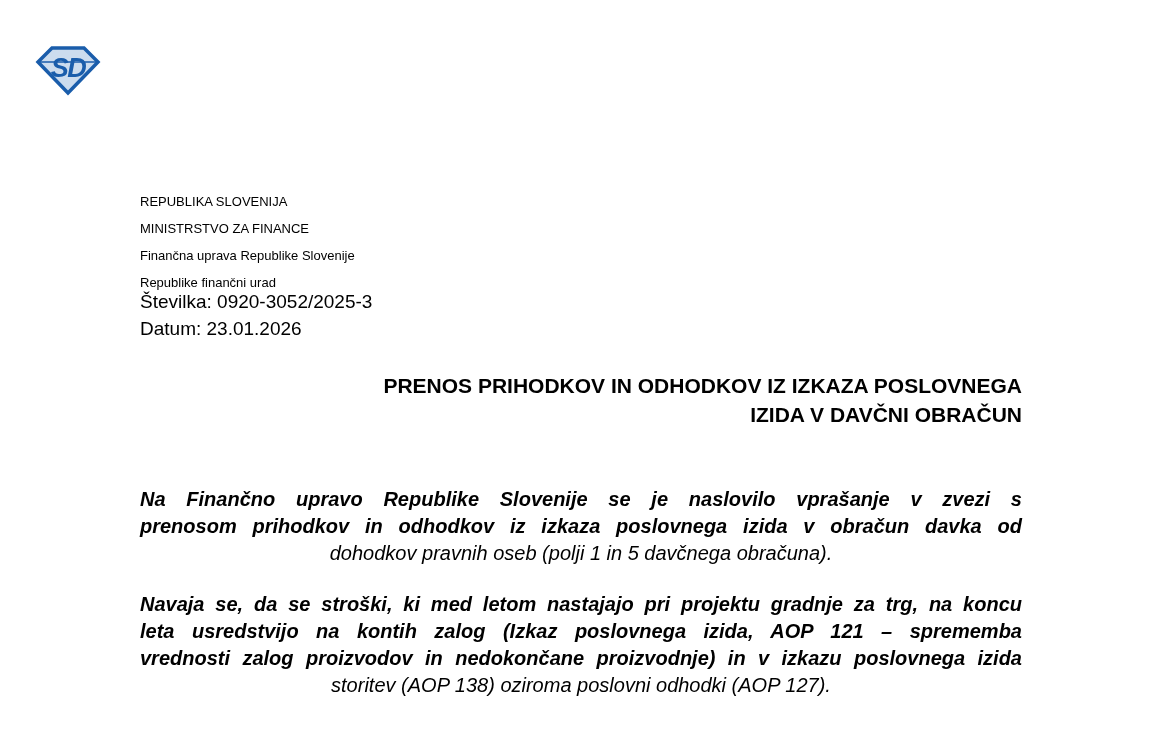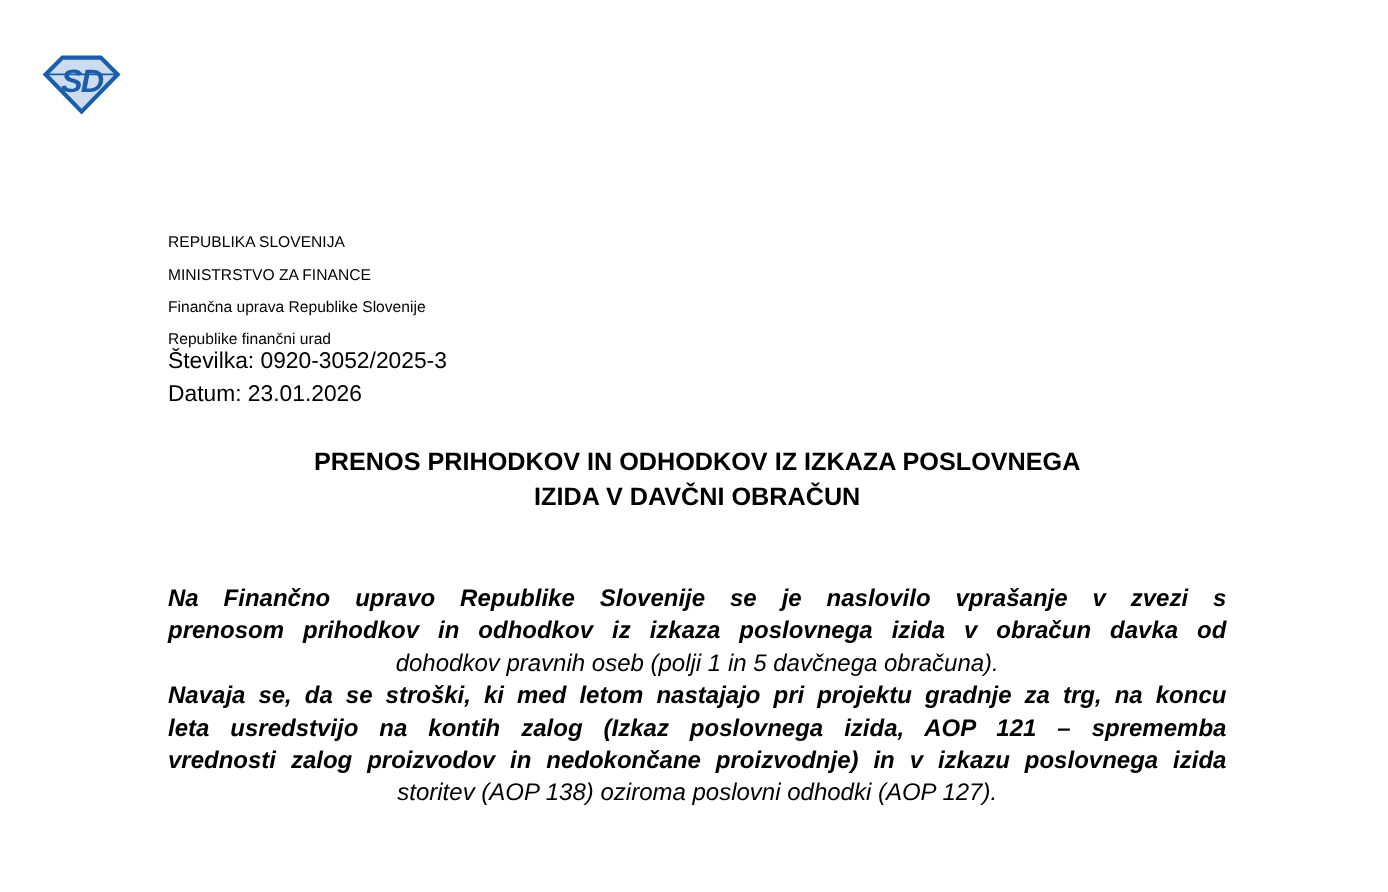--- a/index.html
+++ b/index.html
@@ -38,36 +38,36 @@
     top: 288px;
     font-size: 19px;
     line-height: 27px;
     white-space: nowrap;
   }
   .doc-title {
     position: absolute;
     left: 140px;
     top: 371px;
     width: 882px;
-    text-align: center;
+    text-align: right;
     font-weight: bold;
     font-size: 21px;
     line-height: 29px;
   }
   .body-text {
     position: absolute;
     left: 140px;
     top: 486px;
     width: 882px;
     font-style: italic;
     font-size: 20px;
     line-height: 27px;
   }
   .para { margin: 0; }
-  .para + .para { }
+  .para + .para { margin-top: 24px; }
   .bline { text-align: center; }
   .bline.fill {
     text-align: justify;
     text-align-last: justify;
     font-weight: bold;
   }
 </style>
 </head>
 <body>
 

